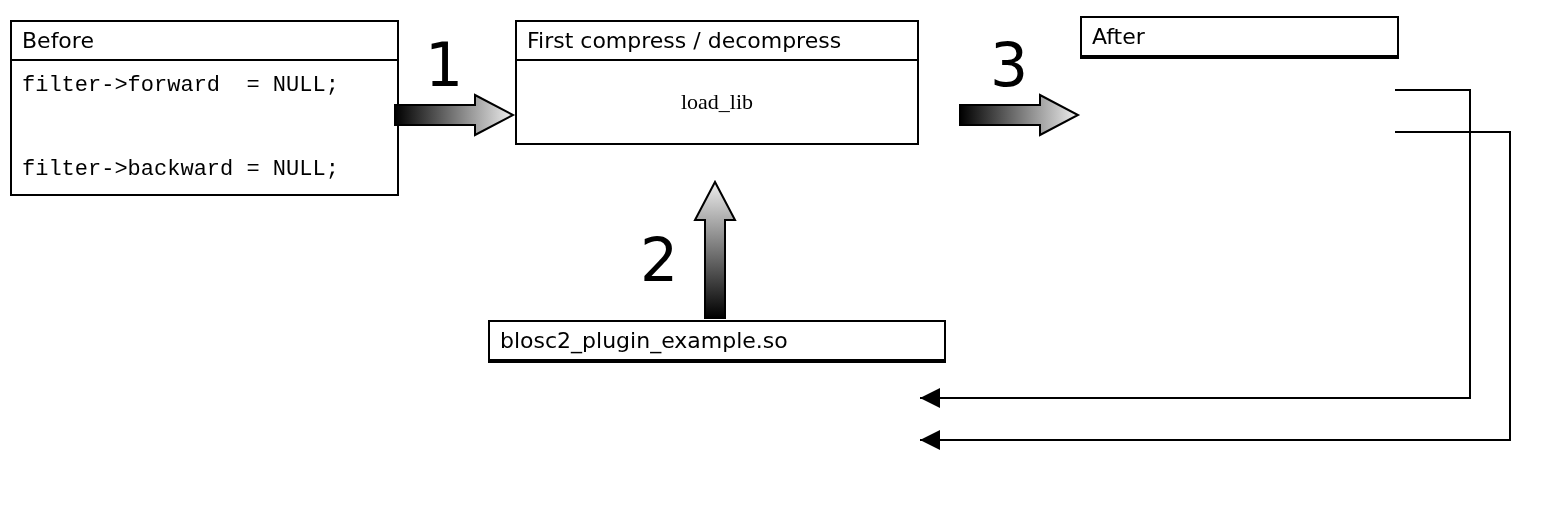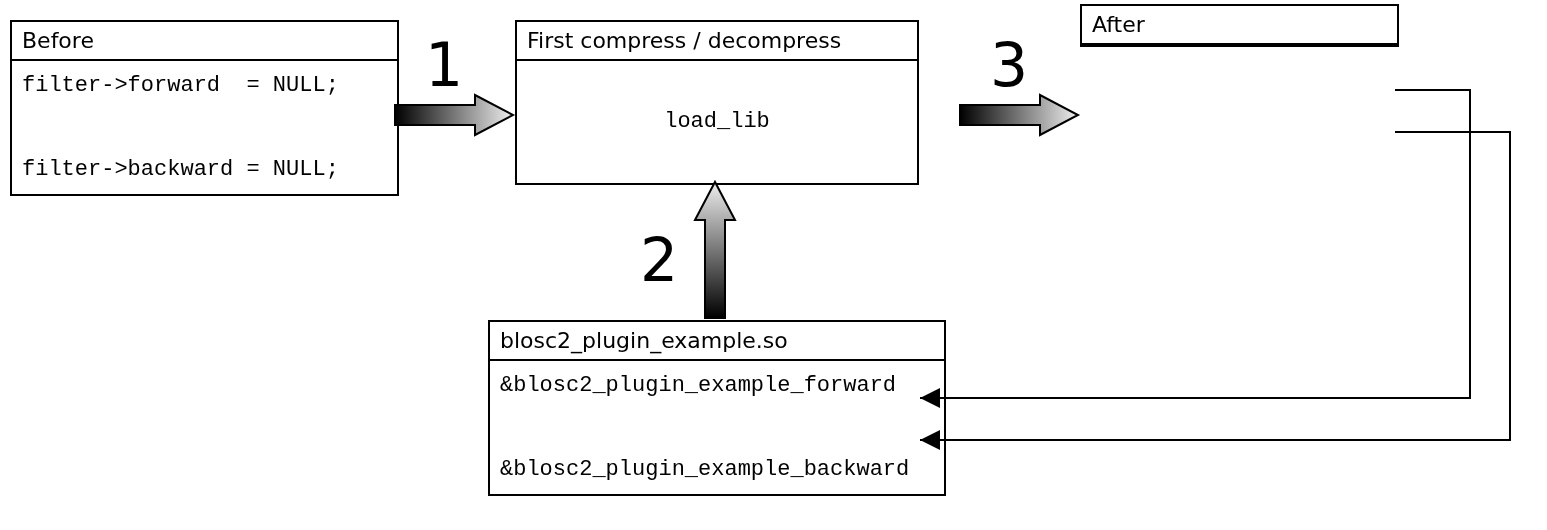--- a/index.html
+++ b/index.html
@@ -49,32 +49,29 @@
 
 <div class="box" style="left:10px; top:20px; width:385px;">
   <div class="box-title">Before</div>
   <div class="box-body"><span>filter-&gt;forward  = NULL;</span>
 
 <span>filter-&gt;backward = NULL;</span></div>
 </div>
 
 <div class="box" style="left:515px; top:20px; width:400px;">
   <div class="box-title" style="text-align:left;">First compress / decompress</div>
-  <div class="box-body centered" style="padding:40px 10px;"><span>load_lib</span></div>
+  <div class="box-body centered" style="padding:20px 10px;font-family:Liberation Serif, serif;"><span>load_lib</span></div>
 </div>
 
-<div class="box" style="left:1080px; top:4px; width:315px;">
+<div class="box" style="left:1080px; top:16px; width:315px;">
   <div class="box-title">After</div>
 </div>
 
 <div class="box" style="left:488px; top:320px; width:454px;">
   <div class="box-title">blosc2_plugin_example.so</div>
-  <div class="box-body"><span>&amp;blosc2_plugin_example_forward</span>
-
-<span>&amp;blosc2_plugin_example_backward</span></div>
 </div>
 
 <div class="big-num" style="left:425px; top:30px;">1</div>
 <div class="big-num" style="left:640px; top:225px;">2</div>
 <div class="big-num" style="left:990px; top:30px;">3</div>
 
 <svg class="arrow" style="left:395px; top:90px;" width="120" height="50">
   <defs>
     <linearGradient id="g1" x1="0%" y1="0%" x2="100%" y2="0%">
       <stop offset="0%" stop-color="#000"></stop>

